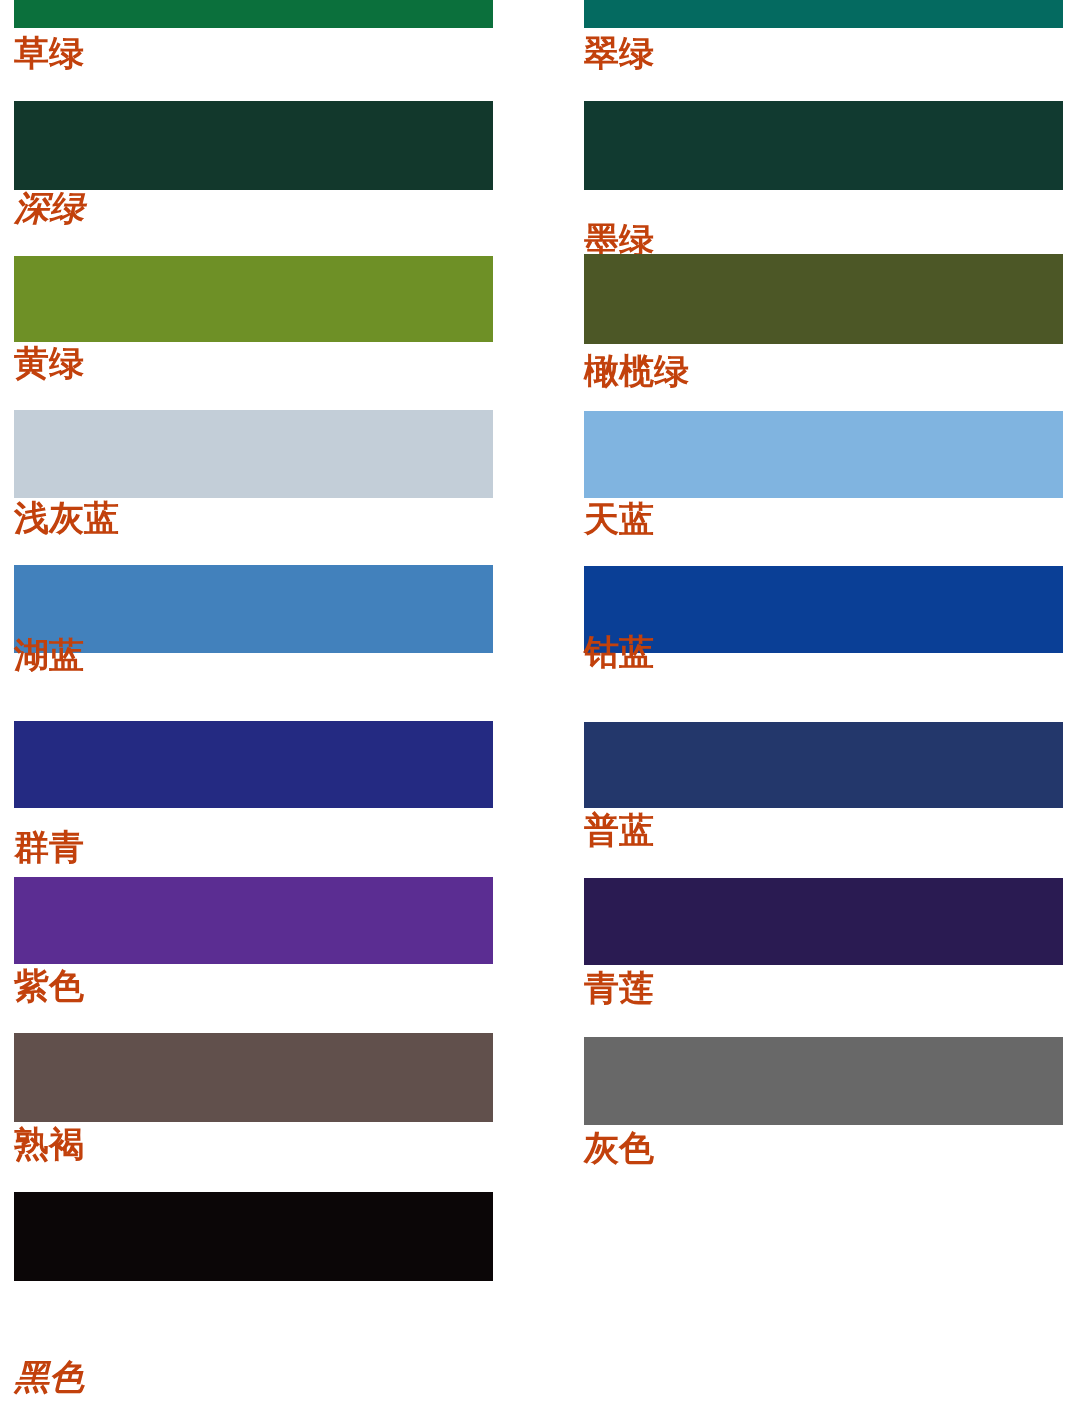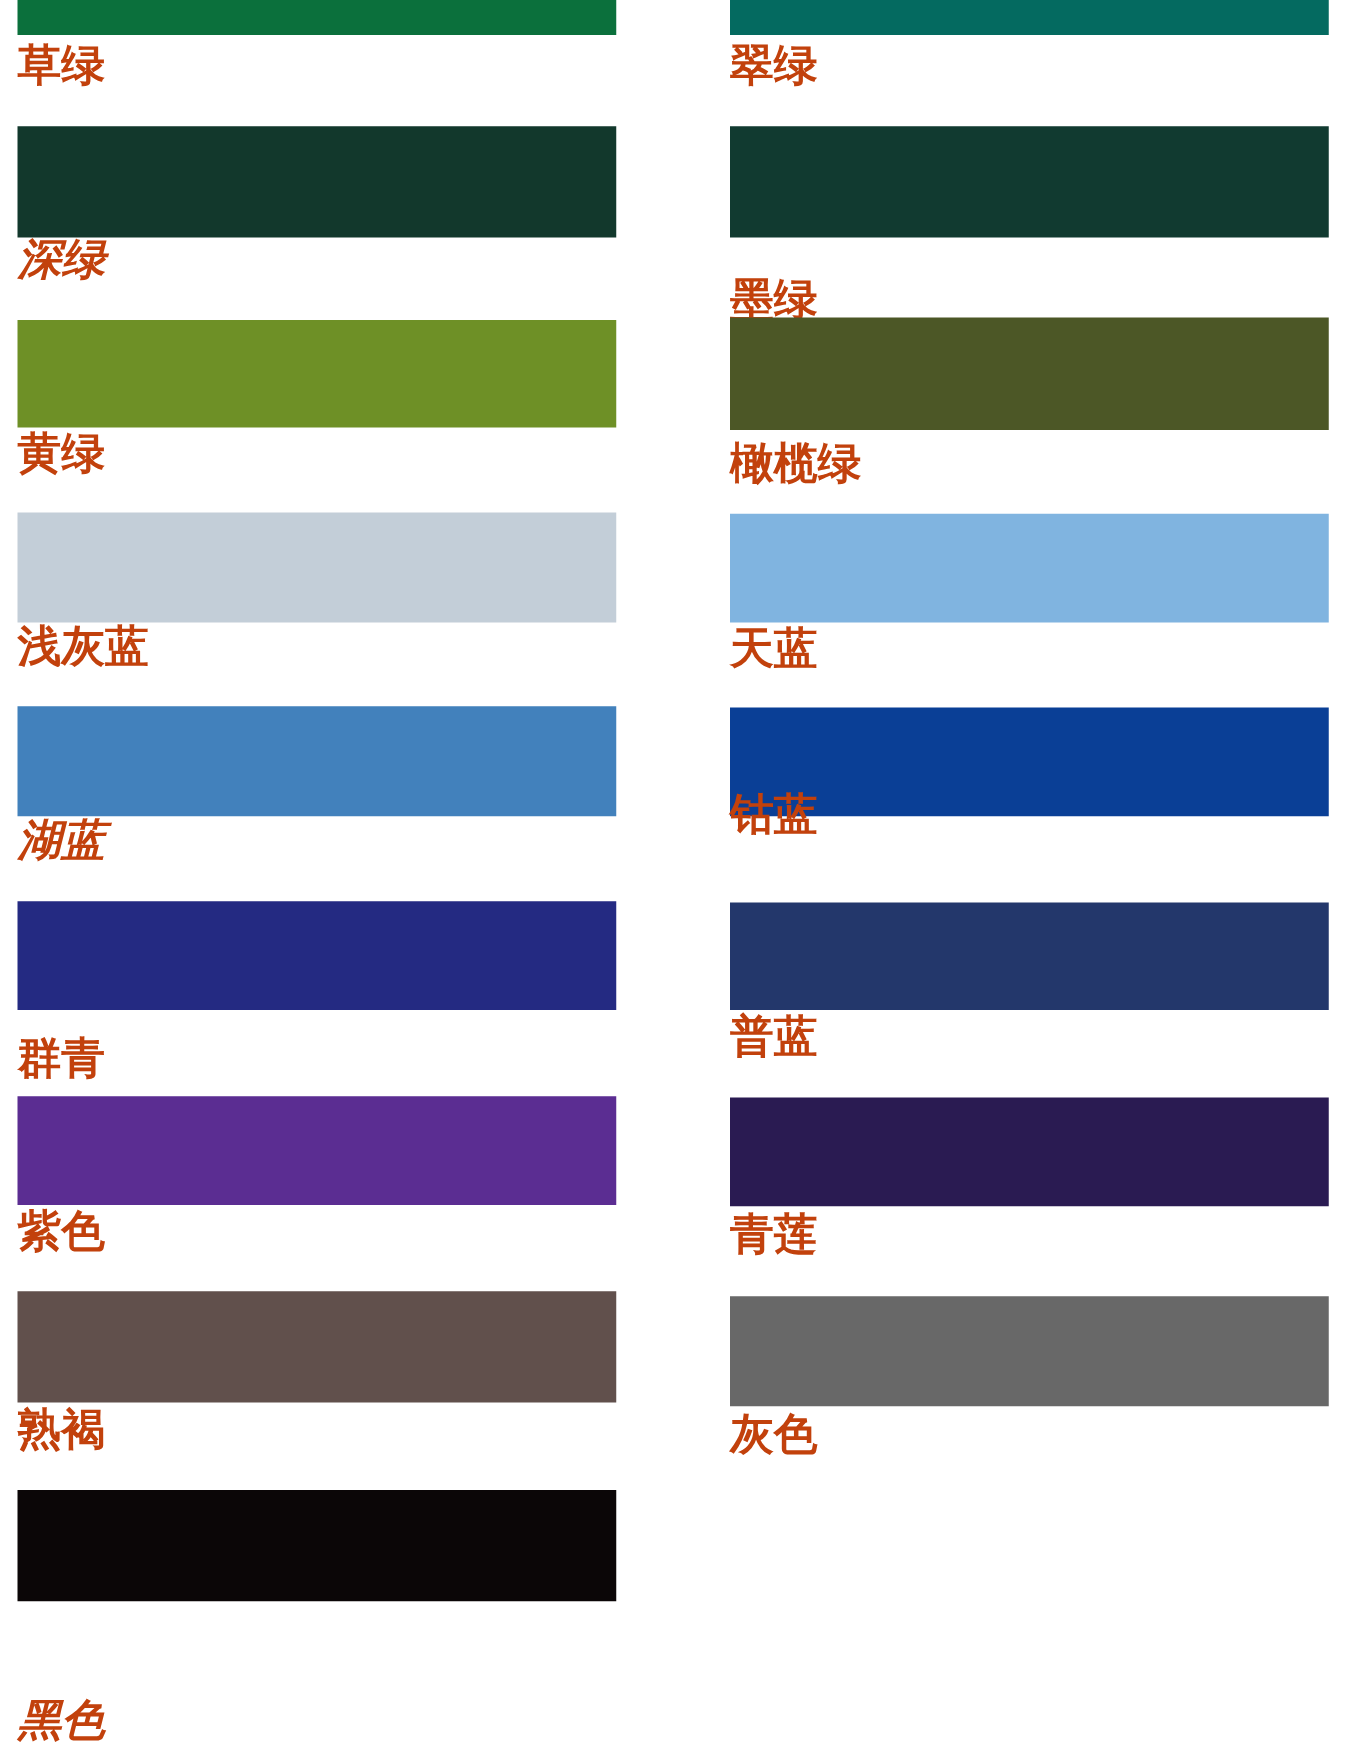--- a/index.html
+++ b/index.html
@@ -86,21 +86,21 @@
       <div class="swatch-entry" style="top: 0px;">
         <div class="swatch-chip" style="top: 256px; height: 86px; background: rgb(110, 144, 38);"></div>
         <div class="swatch-label" style="top: 344px;">黄绿</div>
       </div>
       <div class="swatch-entry" style="top: 0px;">
         <div class="swatch-chip" style="top: 410px; height: 88px; background: rgb(195, 206, 216);"></div>
         <div class="swatch-label" style="top: 499px;">浅灰蓝</div>
       </div>
       <div class="swatch-entry" style="top: 0px;">
         <div class="swatch-chip" style="top: 565px; height: 88px; background: rgb(66, 129, 188);"></div>
-        <div class="swatch-label" style="top: 654px; font-style: italic;">湖蓝</div>
+        <div class="swatch-label" style="top: 636px;">湖蓝</div>
       </div>
       <div class="swatch-entry" style="top: 0px;">
         <div class="swatch-chip" style="top: 721px; height: 87px; background: rgb(36, 42, 130);"></div>
         <div class="swatch-label" style="top: 828px;">群青</div>
       </div>
       <div class="swatch-entry" style="top: 0px;">
         <div class="swatch-chip" style="top: 877px; height: 87px; background: rgb(91, 45, 146);"></div>
         <div class="swatch-label" style="top: 967px;">紫色</div>
       </div>
       <div class="swatch-entry" style="top: 0px;">

